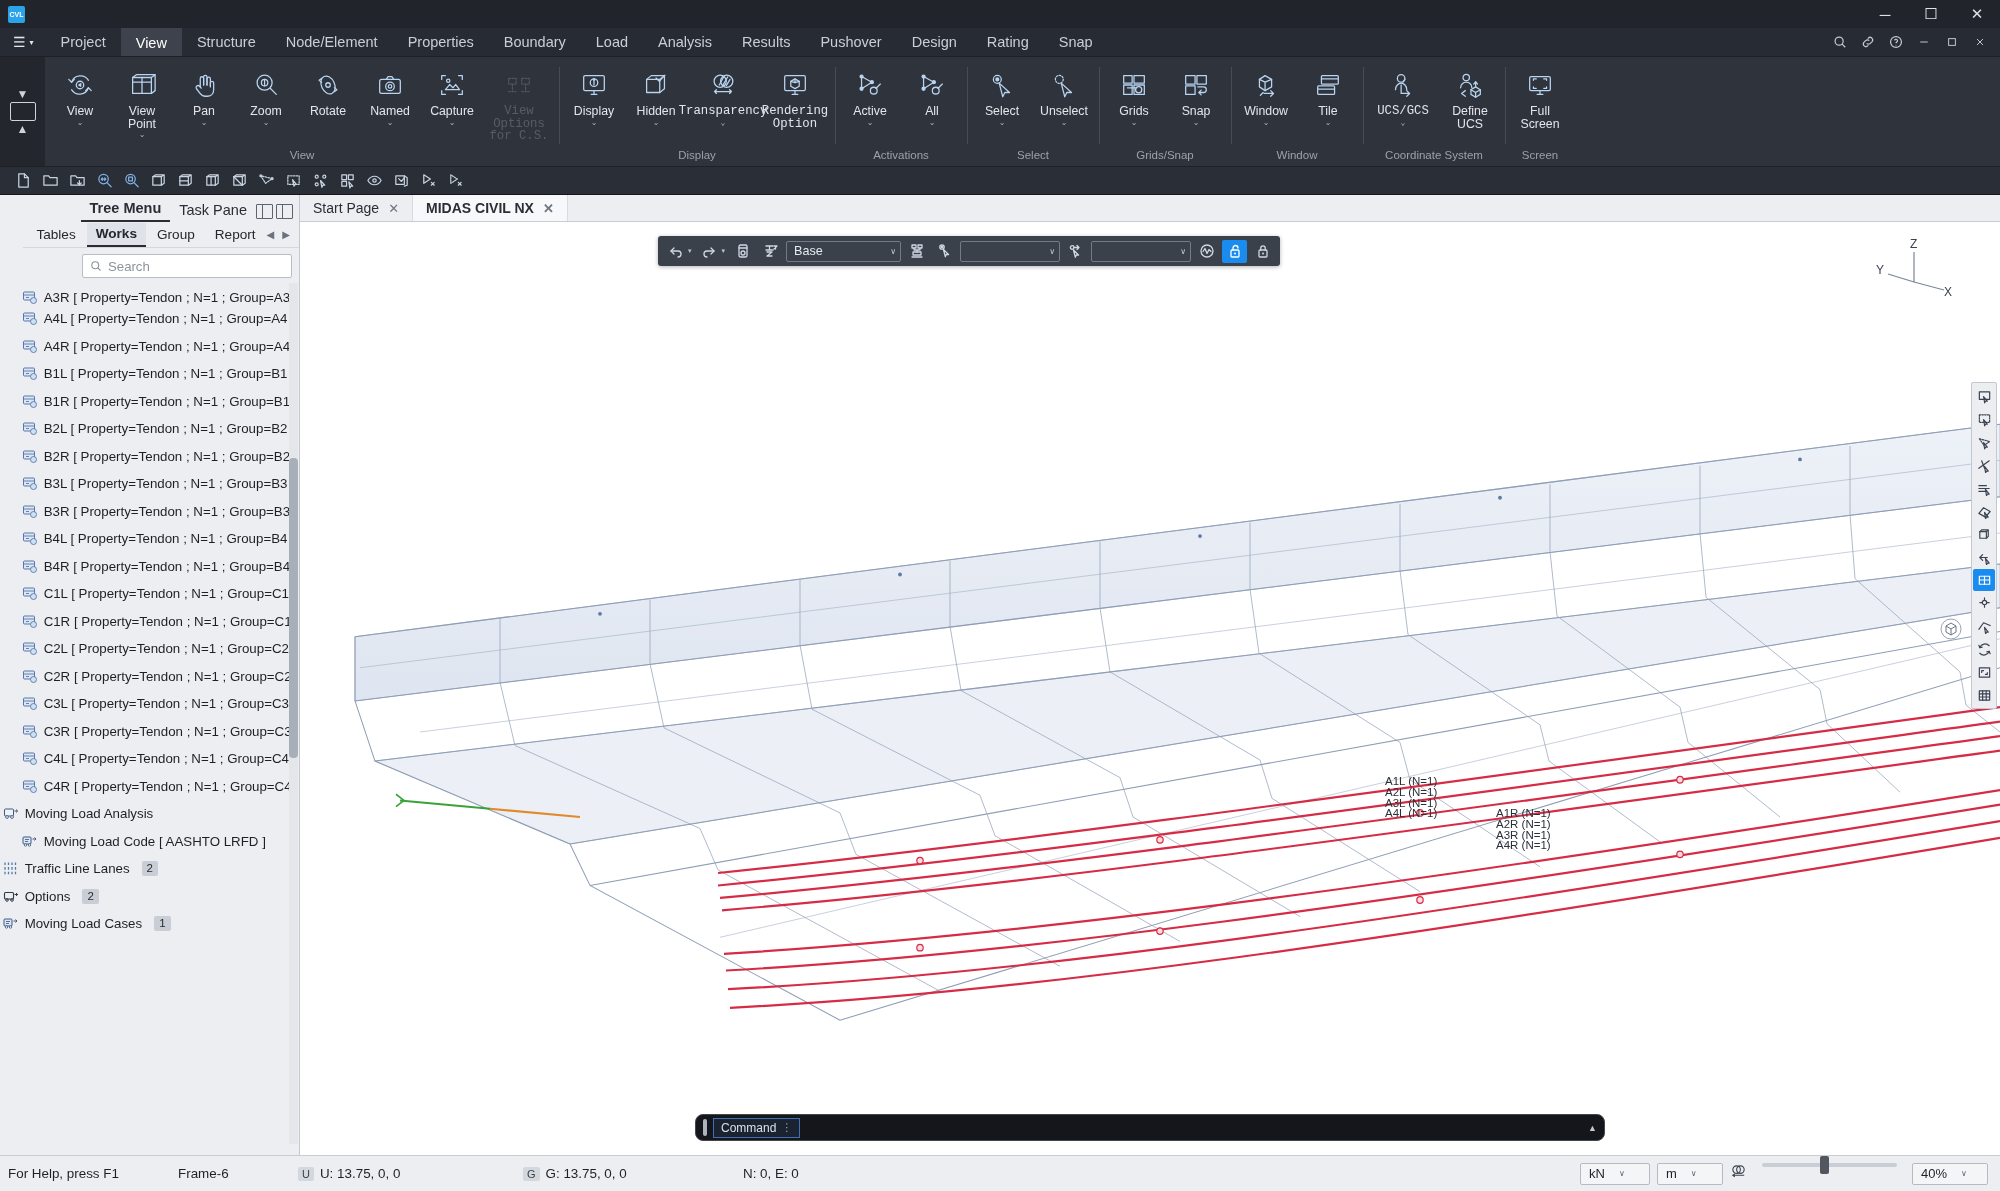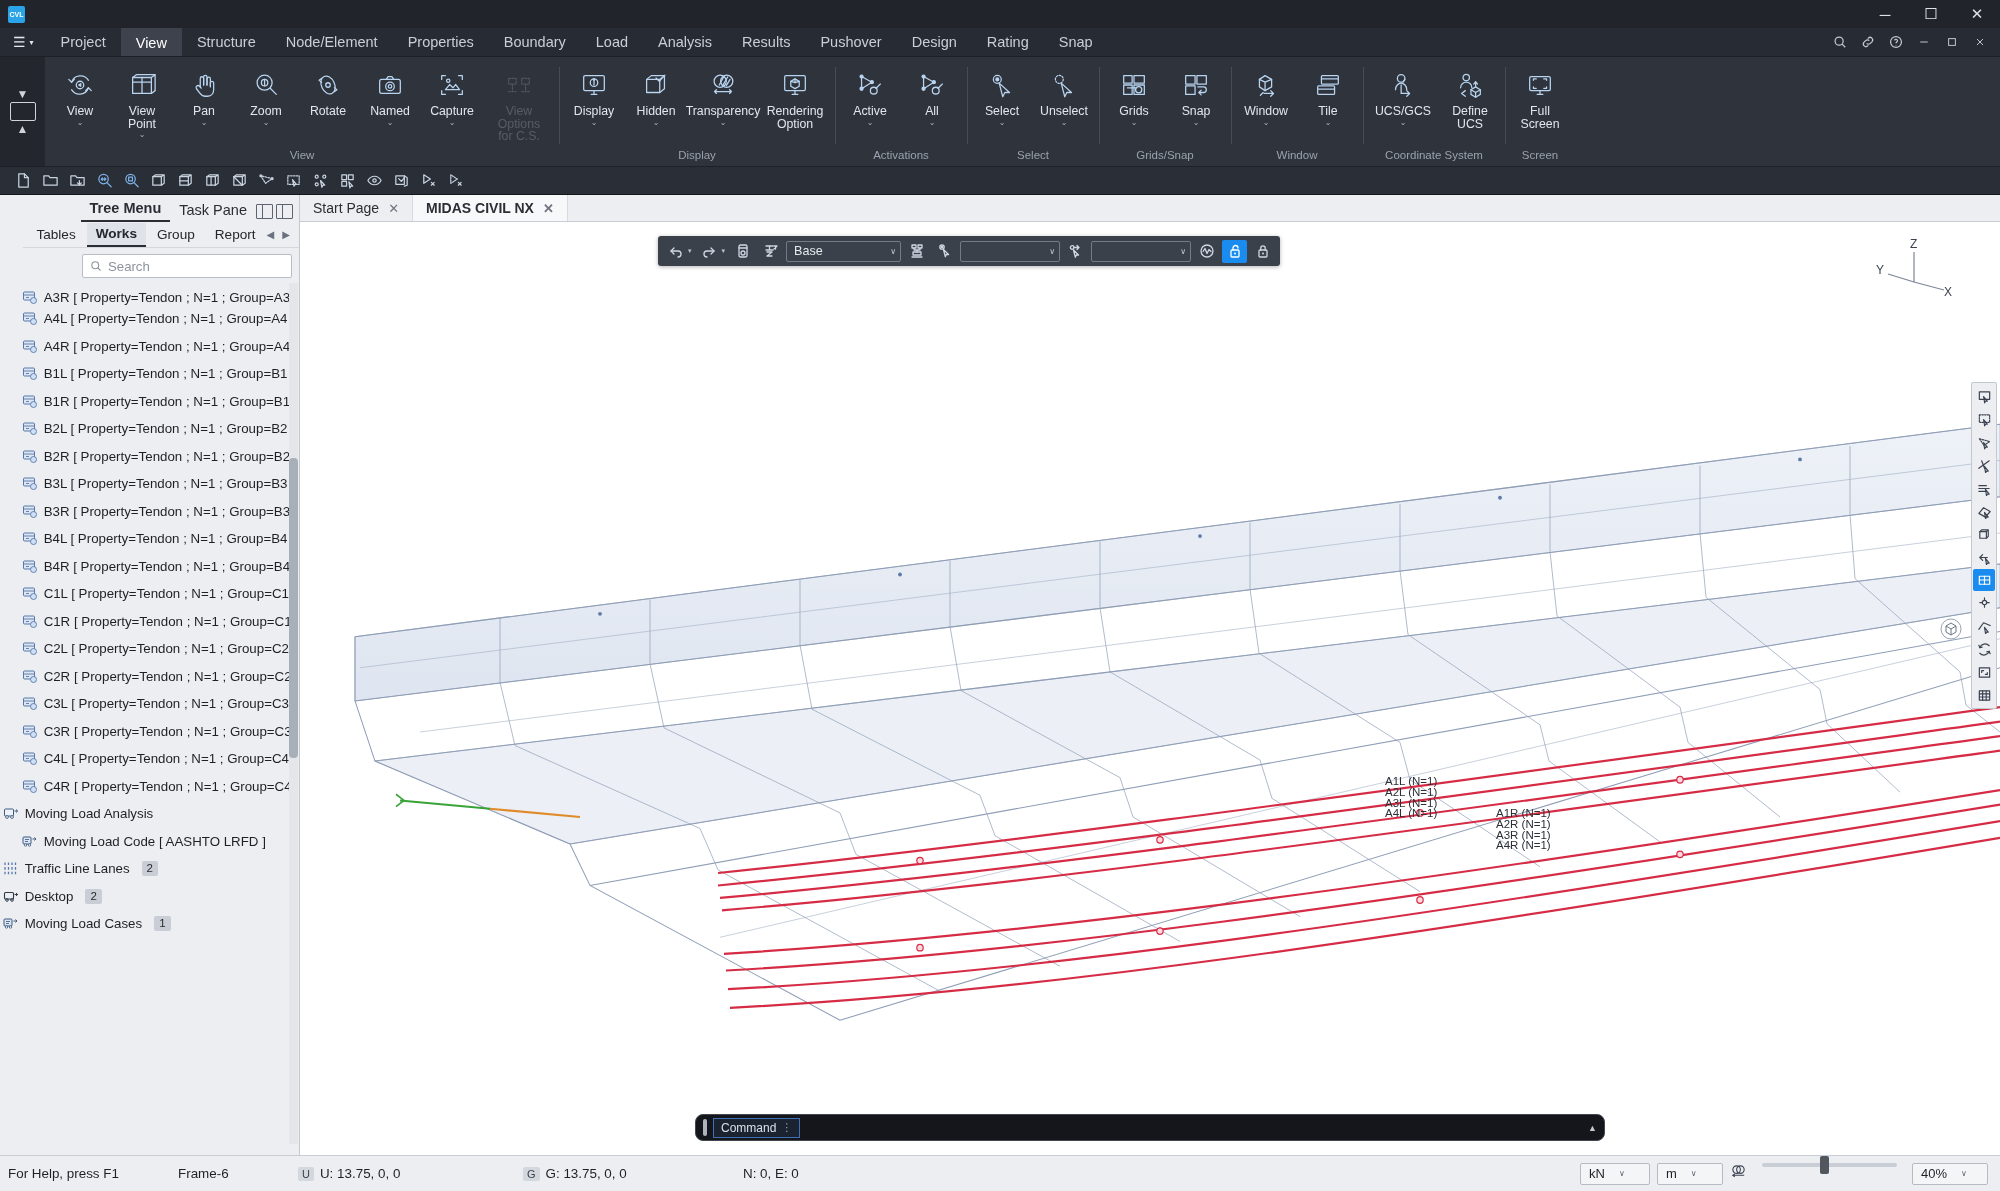--- a/index.html
+++ b/index.html
@@ -79,21 +79,21 @@
   }
   .rg-items { display: flex; align-items: flex-start; flex: 1; padding-top: 9px; }
   .rg-label {
     text-align: center; color: #9aa2ae; font-size: 11.5px;
     padding-bottom: 4px; height: 17px;
   }
   .rbtn {
     width: 62px; display: flex; flex-direction: column; align-items: center;
     padding: 2px 0 0 0; color: #dfe3e9; cursor: default;
   }
-  .rbtn.wide { width: 72px; }
+  .rbtn.wide { width: 72px; font-family: Liberation Mono, monospace; }
   .rbtn.disabled { opacity: .42; }
   .rbtn .ico {
     height: 34px; display: flex; align-items: center; justify-content: center;
   }
   .rbtn .lbl {
     font-size: 12.3px; text-align: center; line-height: 12.6px;
     margin-top: 3px; color: #e2e6ec;
   }
   .rbtn.disabled .lbl { color: #8e949e; }
   .rbtn .car { font-size: 8px; color: #aeb5c0; line-height: 8px; margin-top: 1px; }
@@ -1119,21 +1119,21 @@
         <div class="tnode">
           <span class="expander">▶</span>
           <span style="display: flex;">
             <svg class="ti" viewBox="0 0 16 15">
               <rect x="1.5" y="3.5" width="9" height="6.5" rx="1" fill="none" stroke="#2f3a49" stroke-width="1.1"></rect>
               <circle cx="4" cy="11" r="1.3" fill="none" stroke="#2f3a49" stroke-width="1"></circle>
               <circle cx="9" cy="11" r="1.3" fill="none" stroke="#2f3a49" stroke-width="1"></circle>
               <path d="M11.5 5.5h3.2M13 4l1.7 1.5L13 7" stroke="#2f3a49" stroke-width="1" fill="none"></path>
             </svg>
           </span>
-          <span class="tlabel">Desktop</span>
+          <span class="tlabel">Options</span>
           <span class="tbadge">2</span>
         </div>
         <div class="tnode">
           <span class="expander">▶</span>
           <span style="display: flex;">
             <svg class="ti" viewBox="0 0 16 15">
               <rect x="1" y="3" width="8" height="7" rx="1" fill="#dce6f5" stroke="#3f5a80" stroke-width="1"></rect>
               <path d="M3 5.5h4M3 7.5h3" stroke="#3f5a80" stroke-width=".85"></path>
               <circle cx="3.5" cy="11" r="1.2" fill="#fff" stroke="#3f5a80" stroke-width=".85"></circle>
               <circle cx="7.5" cy="11" r="1.2" fill="#fff" stroke="#3f5a80" stroke-width=".85"></circle>

